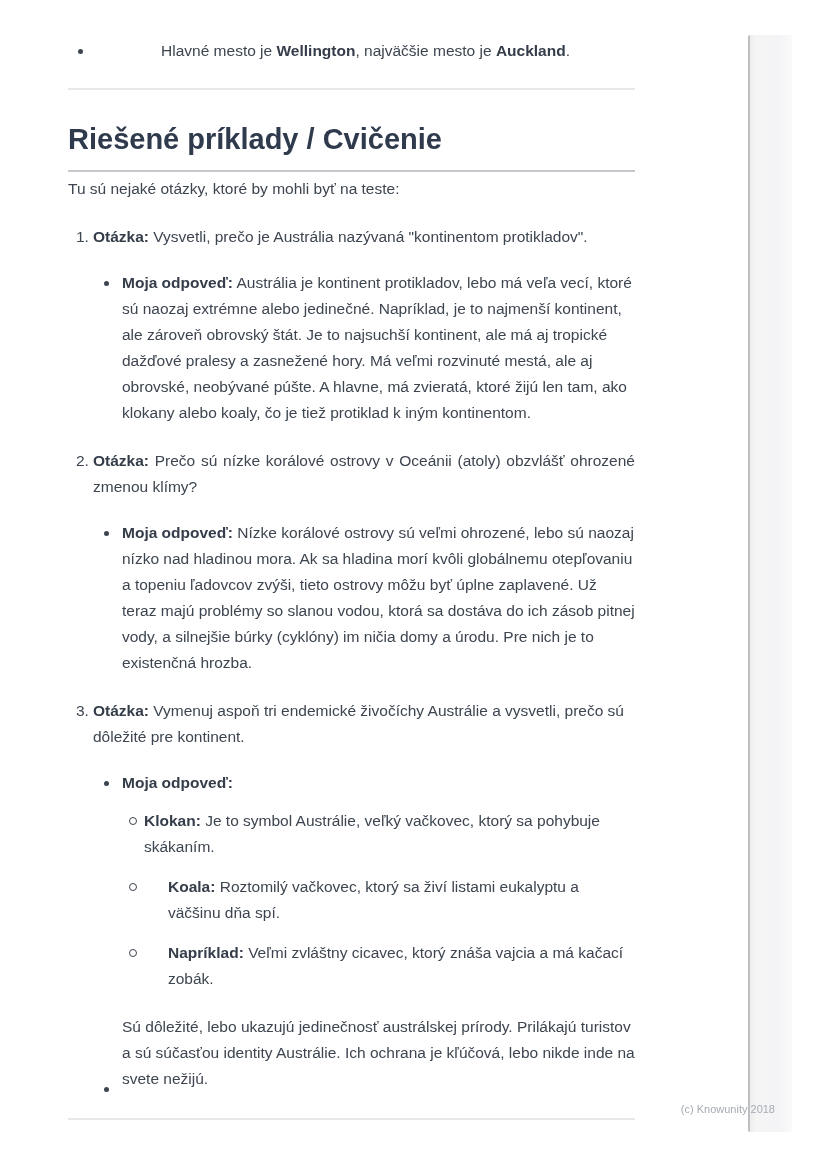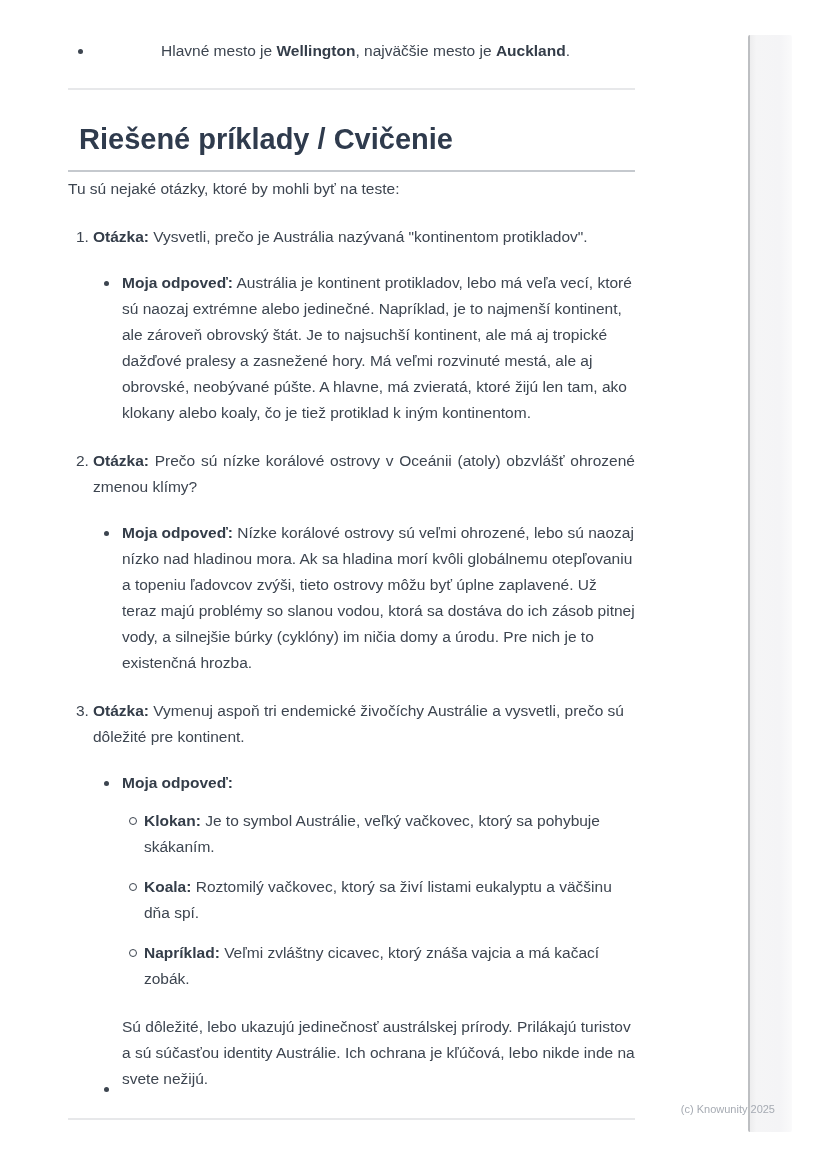--- a/index.html
+++ b/index.html
@@ -18,21 +18,21 @@
   }
   .body-text { font-size: 15.5px; line-height: 26px; }
   b, .lbl { font-weight: 700; color: #343d49; }
 
   
   hr { margin: 0; border: 0; }
   .rule-light { border-top: 2px solid #e7e8ea; }
   .rule-heading { border-top: 2px solid #c5c9ce; }
 
   h1.section-title {
-    margin: 32px 0 0 11px;
+    margin: 32px 0 0 0;
     font-size: 29px;
     line-height: 34px;
     font-weight: 700;
     color: #2f3b4d;
   }
 
   .intro-para { margin: 4px 0 0 0; }
 
   
   .row { display: flex; align-items: flex-start; }
@@ -61,21 +61,21 @@
   .l3 { padding-left: 61px; }
   .txt { flex: 1; min-width: 0; }
   .justify .txt { text-align: justify; }
 
   .mt-top { margin-top: 38px; text-align: center; }
   .mt-hr1 { margin-top: 24px; }
   .mt-hrh { margin-top: 14px; }
   .mt-q { margin-top: 22px; }
   .mt-a { margin-top: 20px; }
   .mt-sub-first { margin-top: 12px; }
-  .mt-sub { margin-top: 14px; }
+  .mt-sub { margin-top: 14px; gap: 24px; }
   .mt-concl { margin-top: 22px; align-items: flex-end; }
   .mt-hr-end { margin-top: 26px; }
 
   
   .scrollbar-track {
     position: absolute;
     left: 748px; top: 35px;
     width: 42px; height: 1097px;
     background: linear-gradient(to right, #ededee 0%, #f5f5f6 15%, #f4f4f6 70%, #fafafb 100%);
     border-left: 2px solid #bdbfc2;
@@ -160,13 +160,13 @@
     <span class="disc"></span>
     <div class="txt">Sú dôležité, lebo ukazujú jedinečnosť austrálskej prírody. Prilákajú turistov a sú súčasťou identity Austrálie. Ich ochrana je kľúčová, lebo nikde inde na svete nežijú.</div>
   </div>
 
   <hr class="rule-light mt-hr-end">
 
 </div>
 
 <div class="scrollbar-track"></div>
 
-<div class="footer-credit">(c) Knowunity 2025</div>
+<div class="footer-credit">(c) Knowunity 2018</div>
 
 </body></html>

